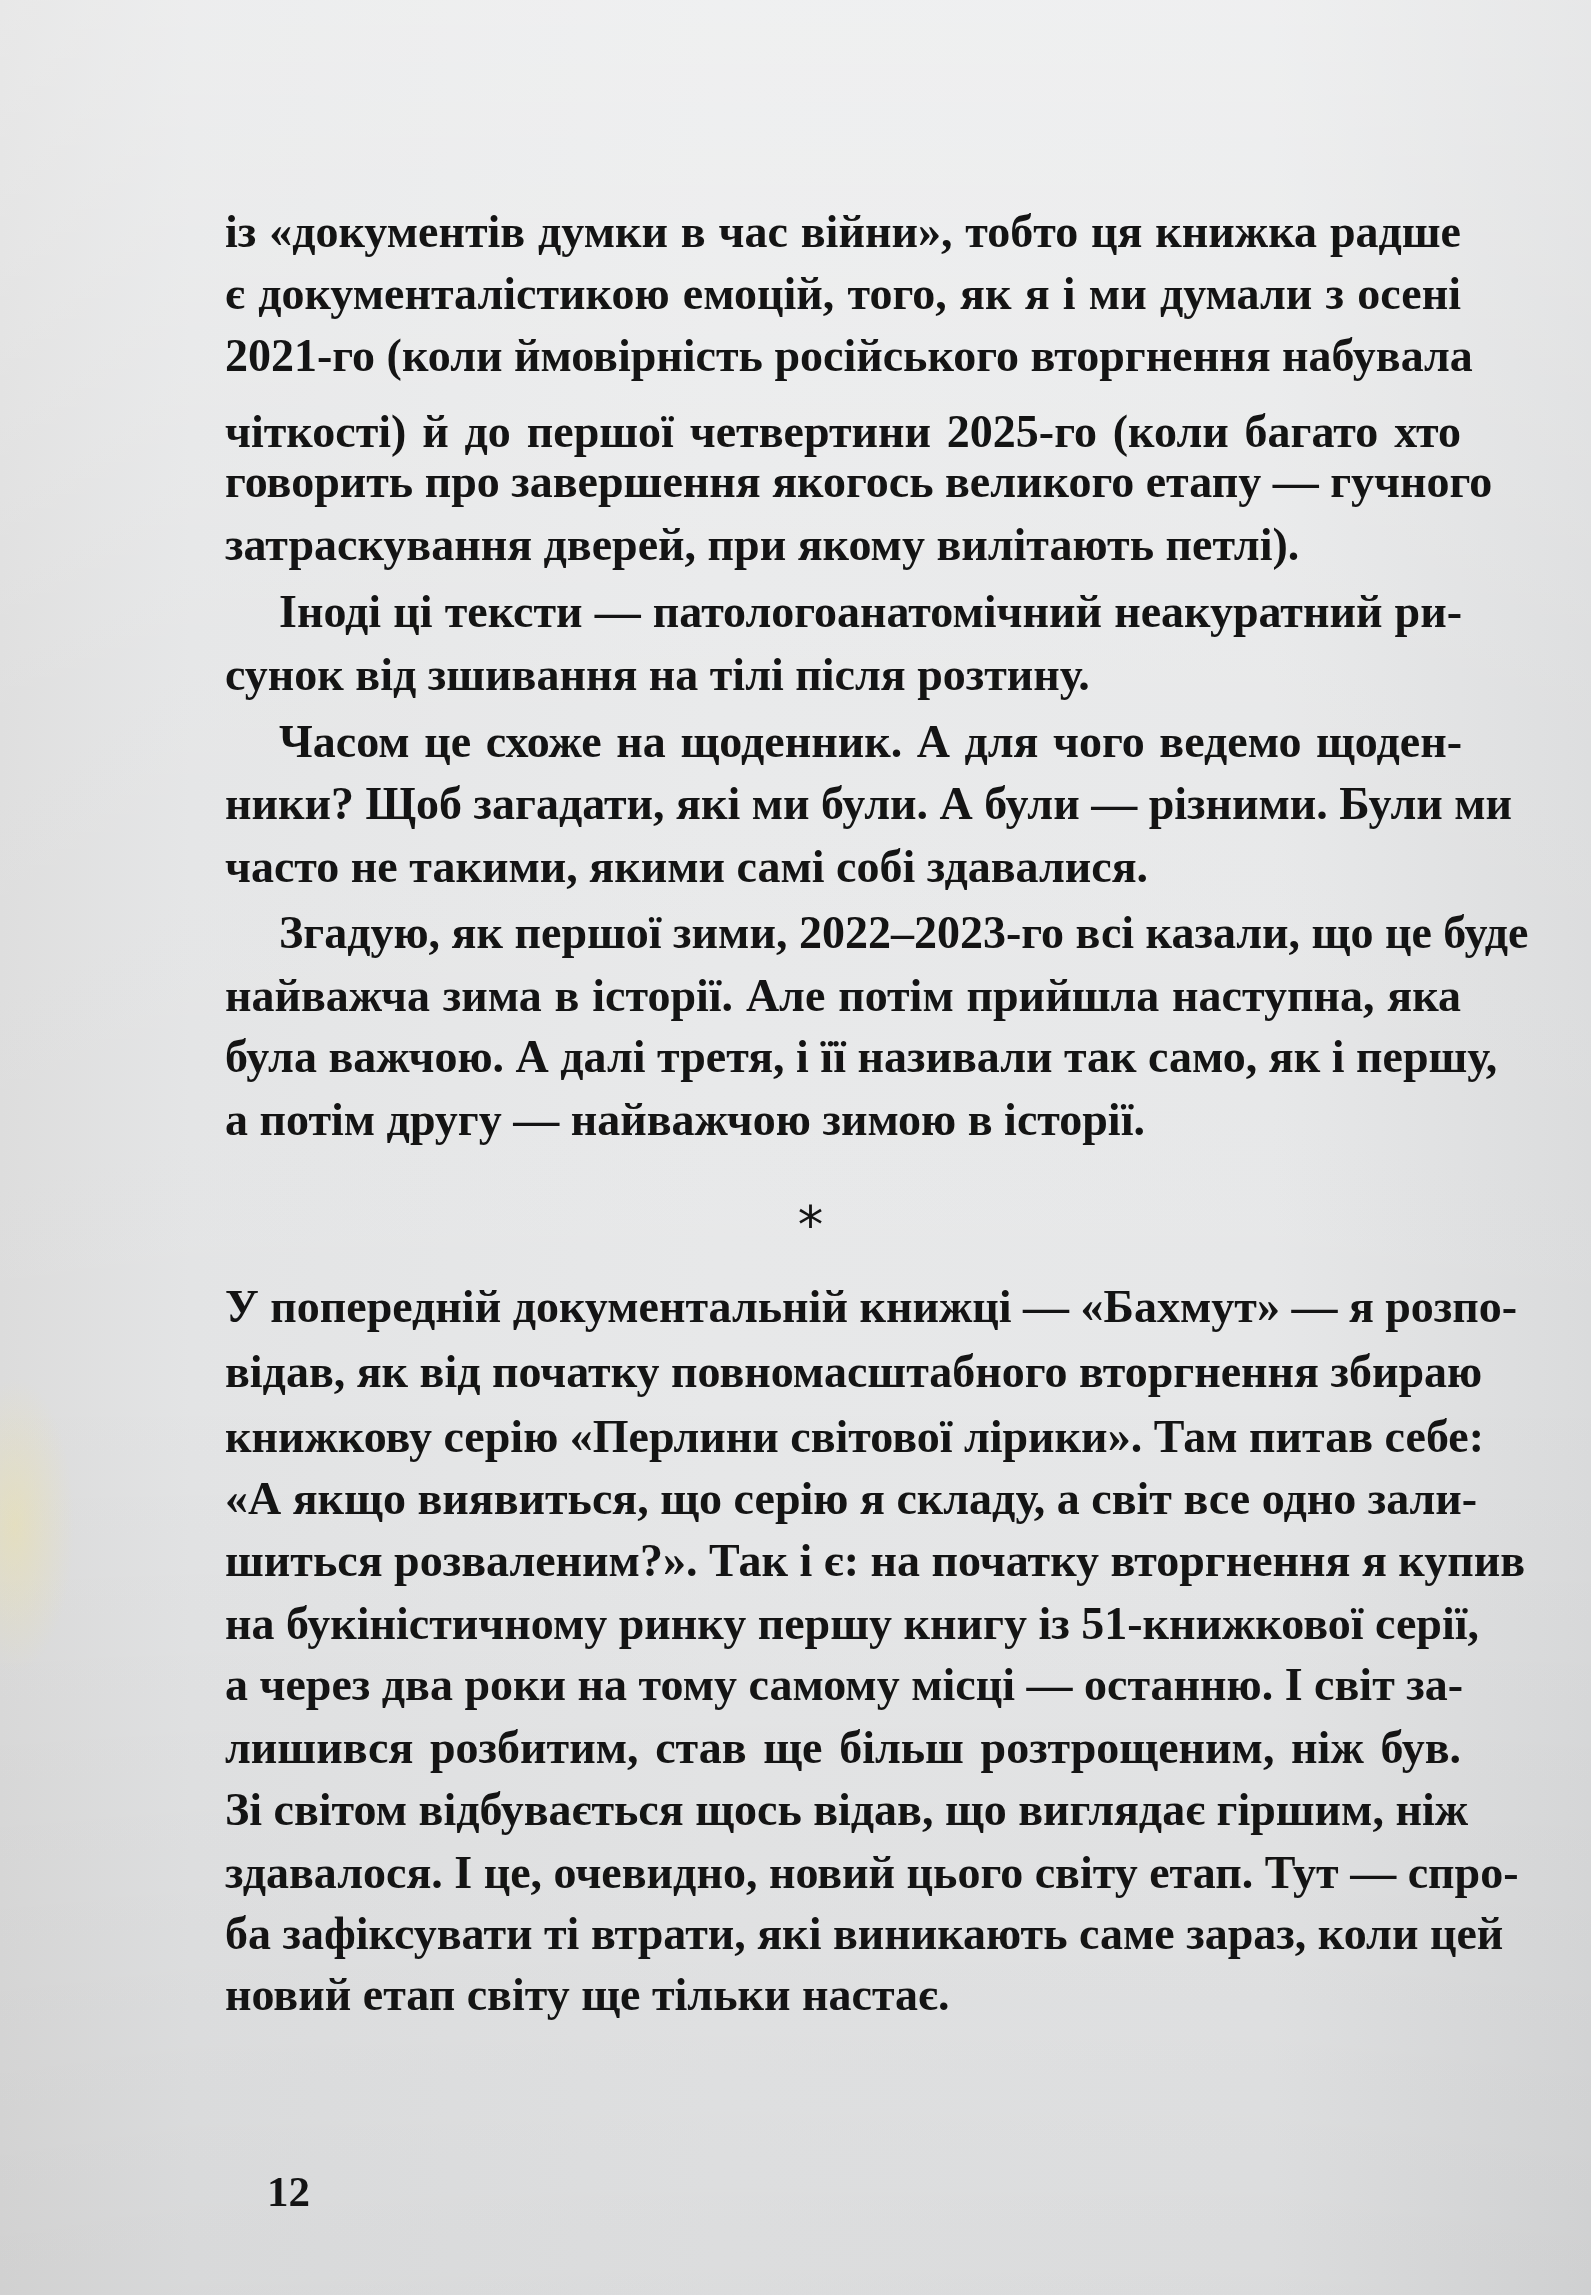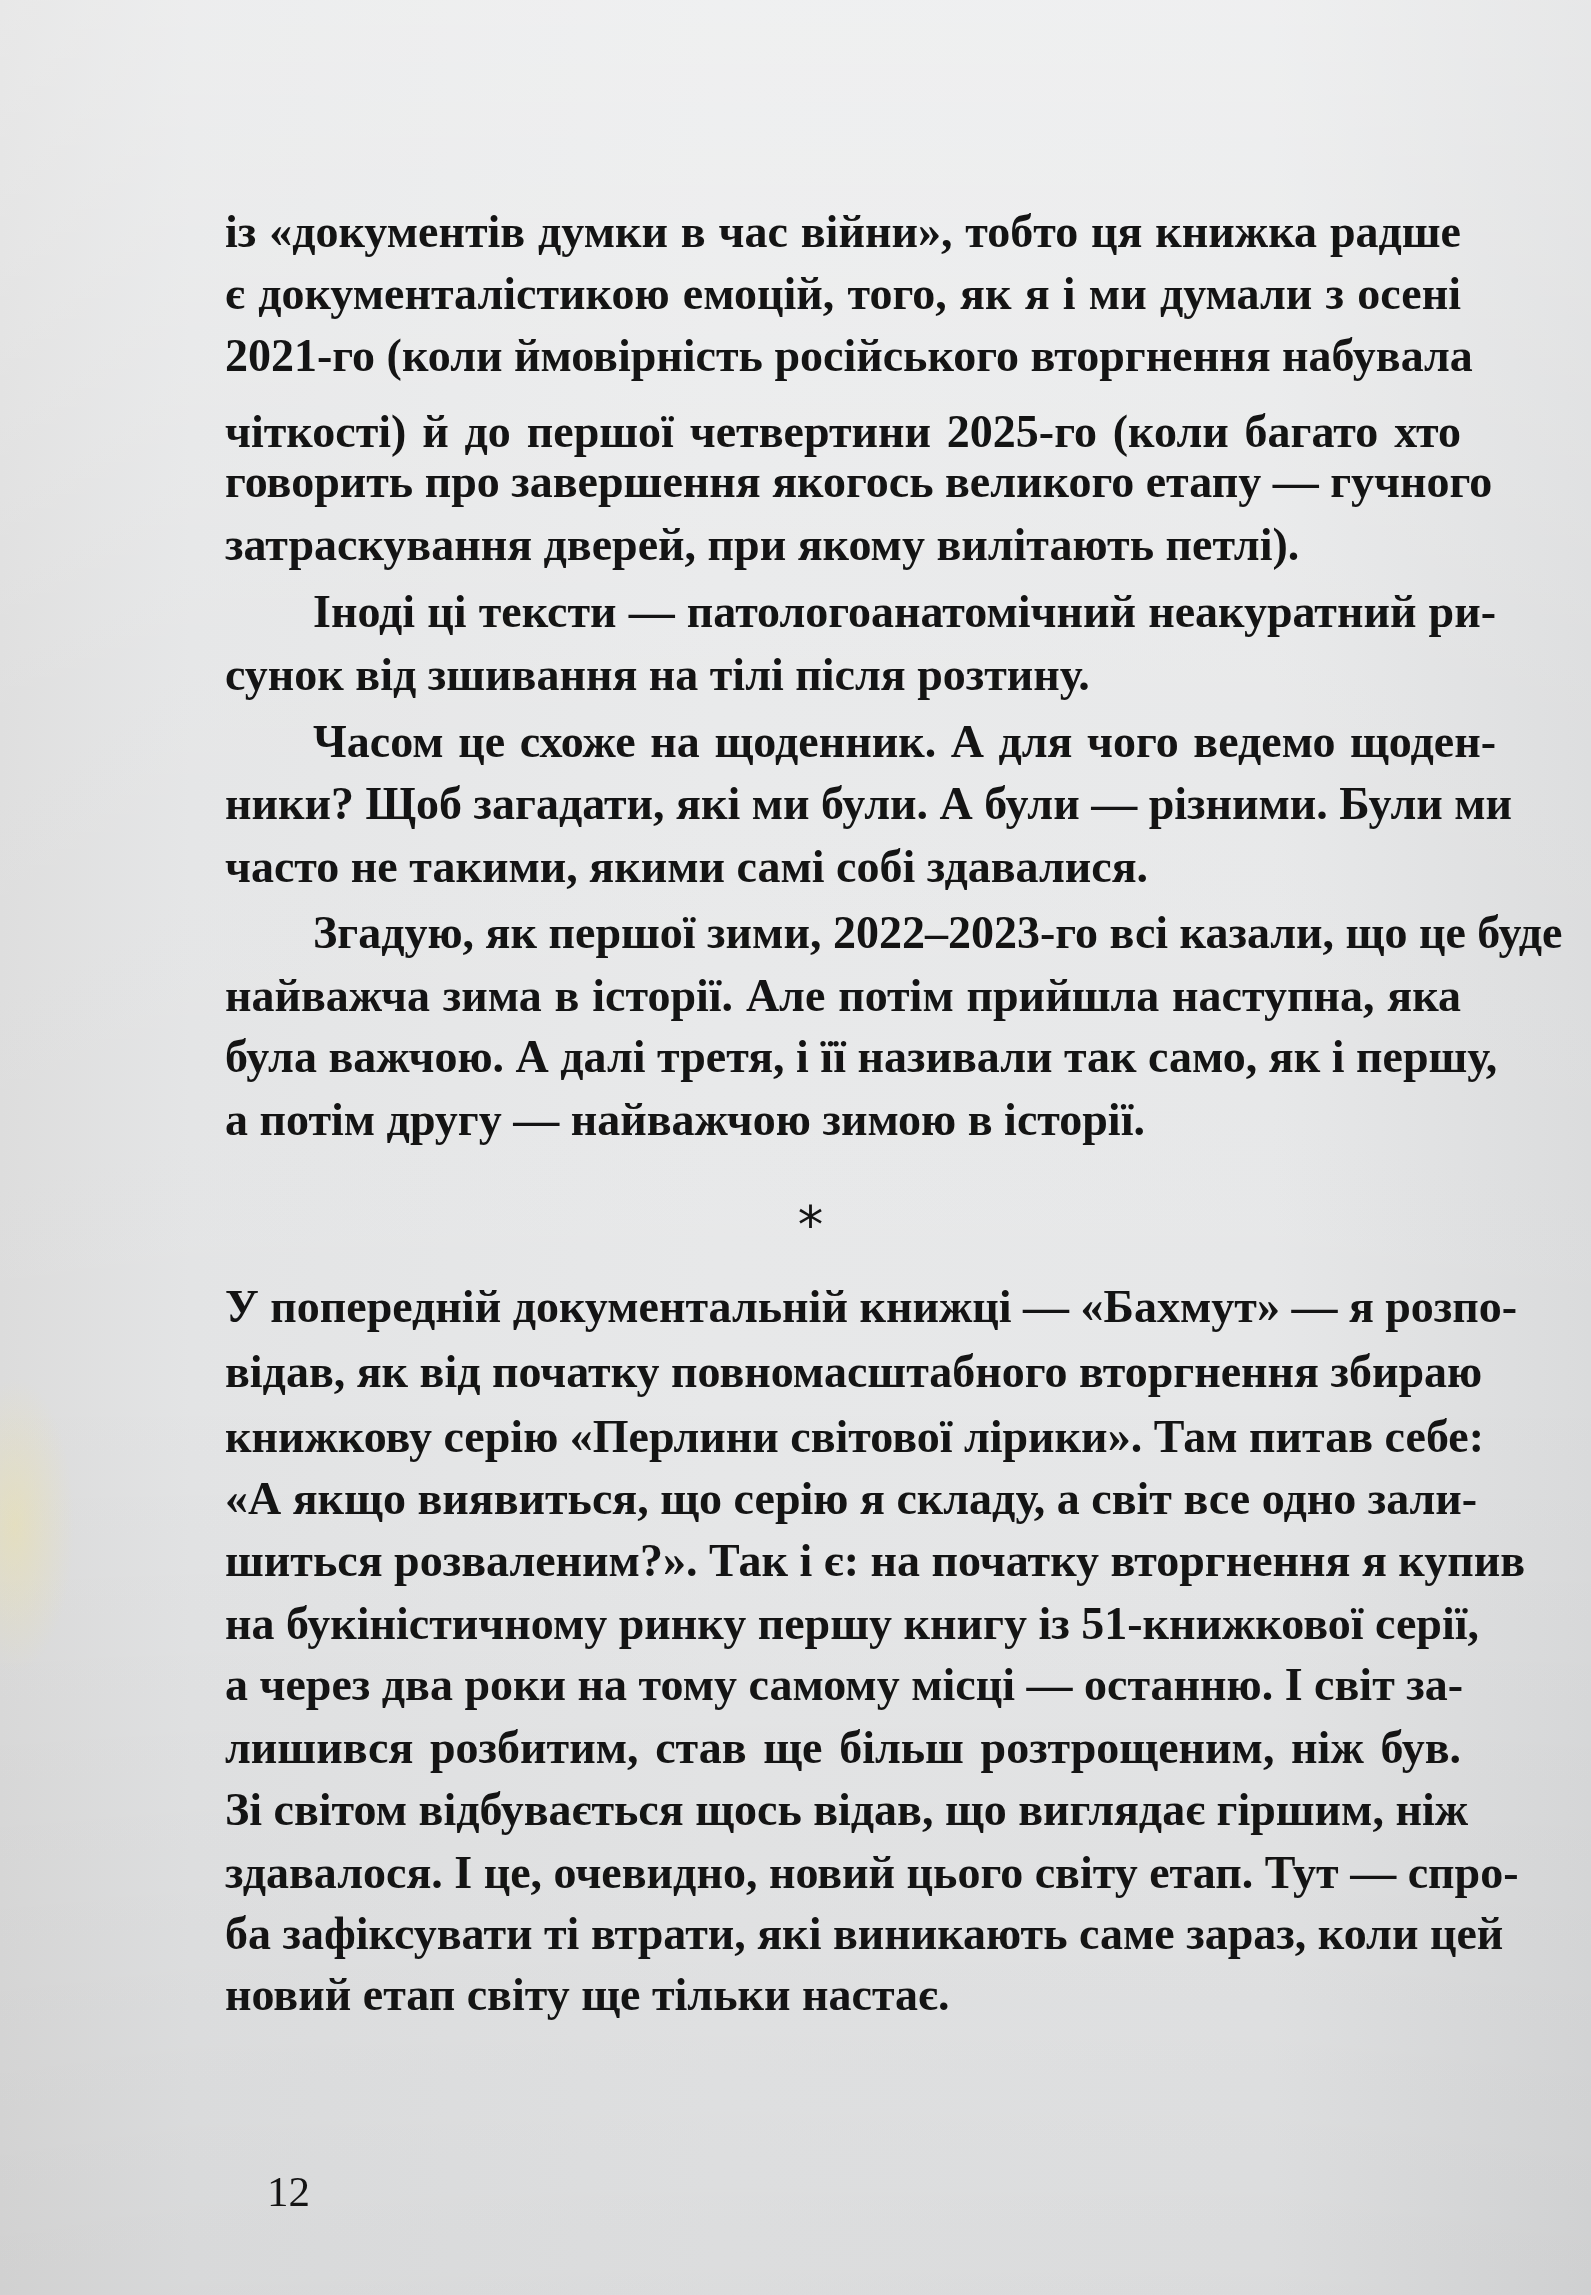--- a/index.html
+++ b/index.html
@@ -49,38 +49,38 @@
       letter-spacing: 0px;
       font-weight: bold;
     }
     .line.last {
       text-align: center;
       text-align-last: left;
     }
     .line.indent {
       left: 54px;
       width: 1183px;
-      margin-left: 34px;
     }
     .asterisk {
       position: absolute;
       left: 794px;
       top: 1200px;
       width: 33px;
       text-align: center;
       font-size: 51px;
       line-height: 51px;
       font-family: "DejaVu Sans", sans-serif;
     }
     .page-number {
       position: absolute;
       left: 267px;
       top: 2167px;
       font-size: 43px;
       line-height: 50px;
+      font-weight: bold;
     }
   </style>
 </head>
 <body>
 
 <div class="page-shade"></div>
 <div class="warm-glow"></div>
 
 <div class="text-block">
 

